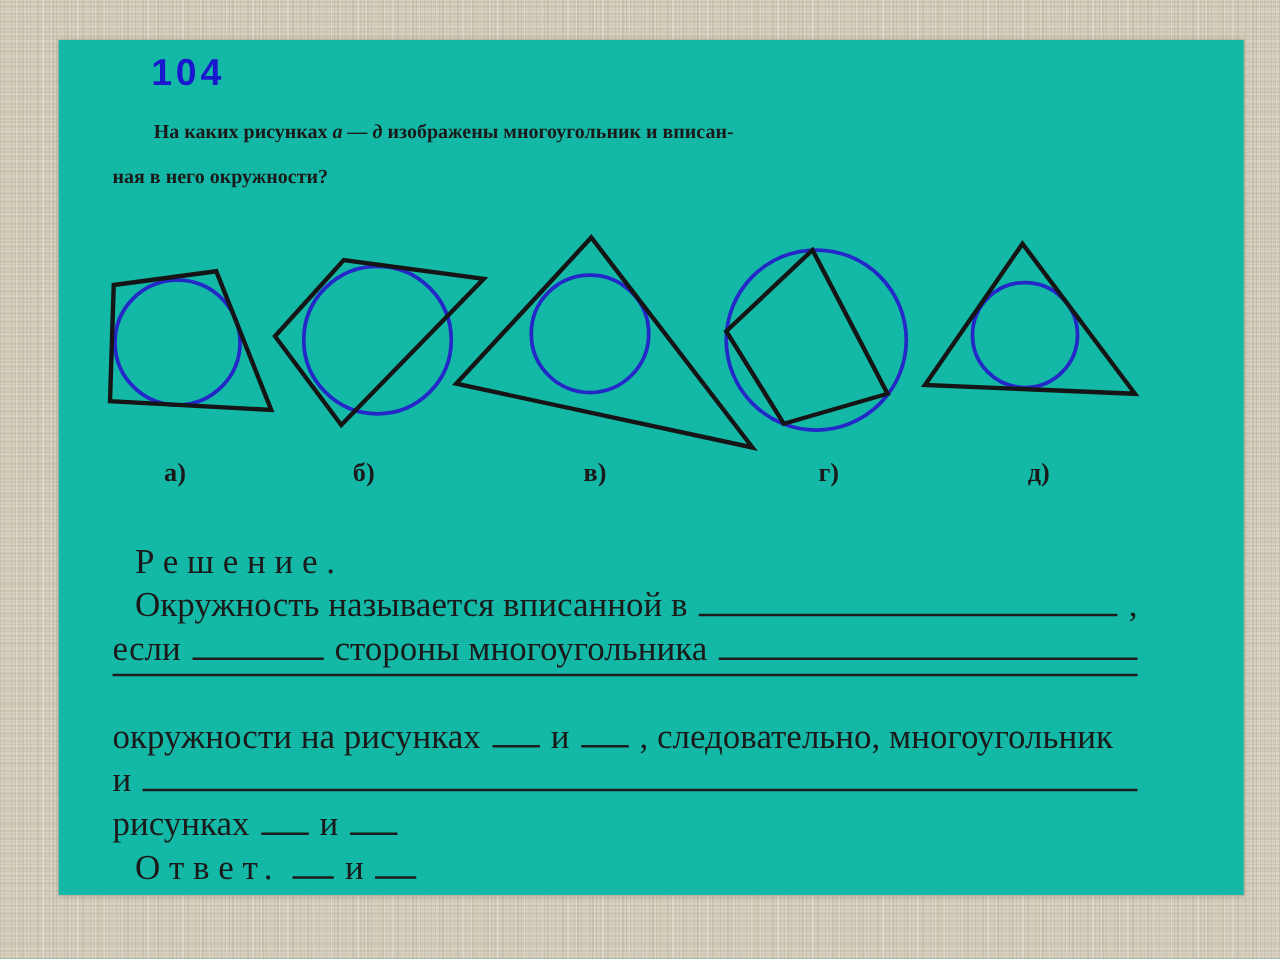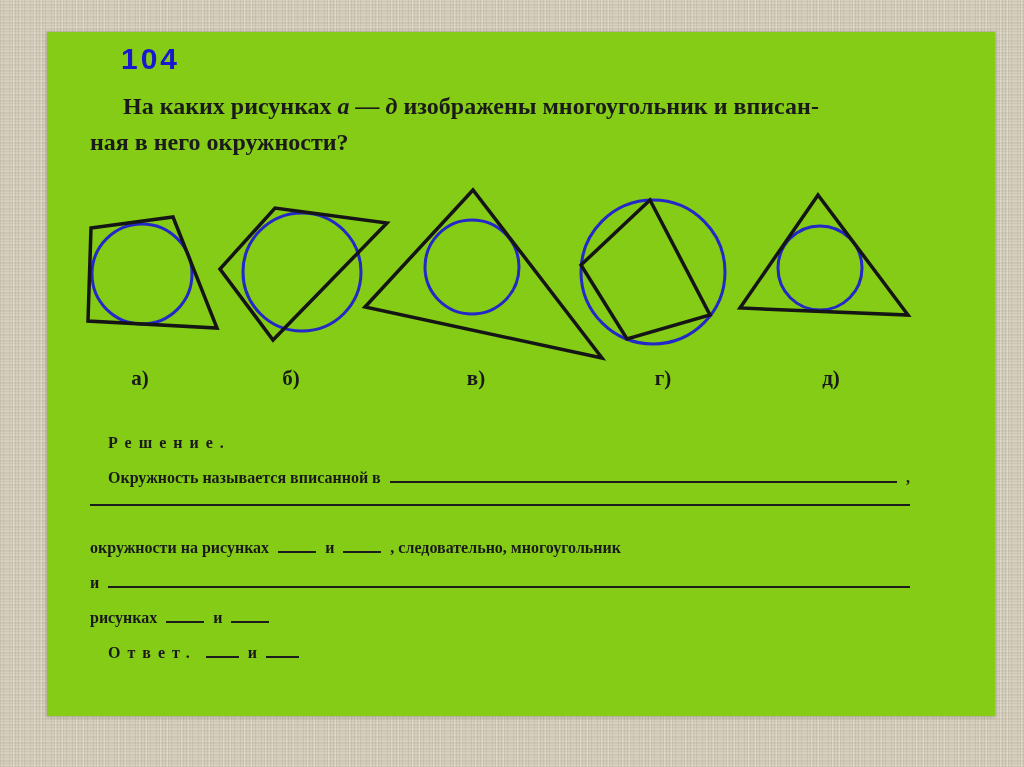--- a/index.html
+++ b/index.html
@@ -9,42 +9,42 @@
     background-image:
       repeating-linear-gradient(90deg, rgba(120,110,85,0.12) 0 1px, transparent 1px 3px),
       repeating-linear-gradient(0deg, rgba(120,110,85,0.10) 0 1px, transparent 1px 3px),
       repeating-linear-gradient(90deg, transparent 0 6px, rgba(255,255,255,0.22) 6px 7px),
       repeating-linear-gradient(0deg, transparent 0 5px, rgba(150,140,110,0.16) 5px 6px);
     font-family:"Liberation Serif","DejaVu Serif",serif;
     color:#1a1a1a;
   }
   .page{
     position:absolute;left:47px;top:32px;width:948px;height:684px;
-    background:#84cc16;
+    background:#14b8a6;
     box-shadow:0 0 0 1px rgba(180,170,145,0.55), 0 1px 4px rgba(0,0,0,0.18);
   }
   .problem-number{
     position:absolute;left:74px;top:10px;
     font-family:"Liberation Sans","DejaVu Sans",sans-serif;
     font-size:30px;font-weight:bold;letter-spacing:3px;
   }
   .problem-text{
     position:absolute;left:43px;top:56px;width:830px;
-    font-size:24px;font-weight:bold;line-height:36px;
+    font-size:16px;font-weight:bold;line-height:36px;
     white-space:nowrap;
   }
   .problem-text .line1{padding-left:33px;}
   .figures-svg{position:absolute;left:0;top:148px;}
   .fig-label{
     position:absolute;top:334px;transform:translateX(-50%);
     font-size:21px;font-weight:bold;
   }
   .solution{
     position:absolute;left:43px;top:402px;width:820px;
-    font-size:16px;font-weight:bold;
+    font-size:28px;font-weight:normal;
   }
   .sol-line{
     display:flex;align-items:baseline;height:35px;gap:9px;
     white-space:nowrap;
   }
   .sol-line.indent{padding-left:18px;}
   .sol-text{display:inline-block;}
   .sol-text.spaced{letter-spacing:7px;}
   .blank{
     display:inline-block;height:0;
@@ -88,20 +88,26 @@
   <div class="solution" id="solution-block">
       <div class="sol-line indent">
         <span class="sol-text spaced">Решение.</span>
       </div>
       <div class="sol-line indent">
         <span class="sol-text">Окружность называется вписанной в</span>
         <span class="blank grow"></span>
         <span class="sol-text">,</span>
       </div>
       <div class="sol-line">
+        <span class="sol-text">если</span>
+        <span class="blank" style="width: 105px;"></span>
+        <span class="sol-text">стороны многоугольника</span>
+        <span class="blank grow"></span>
+      </div>
+      <div class="sol-line">
         <span class="blank grow"></span>
       </div>
       <div class="sol-line">
         <span class="sol-text">окружности на рисунках</span>
         <span class="blank" style="width: 38px;"></span>
         <span class="sol-text">и</span>
         <span class="blank" style="width: 38px;"></span>
         <span class="sol-text">, следовательно, многоугольник</span>
       </div>
       <div class="sol-line">

